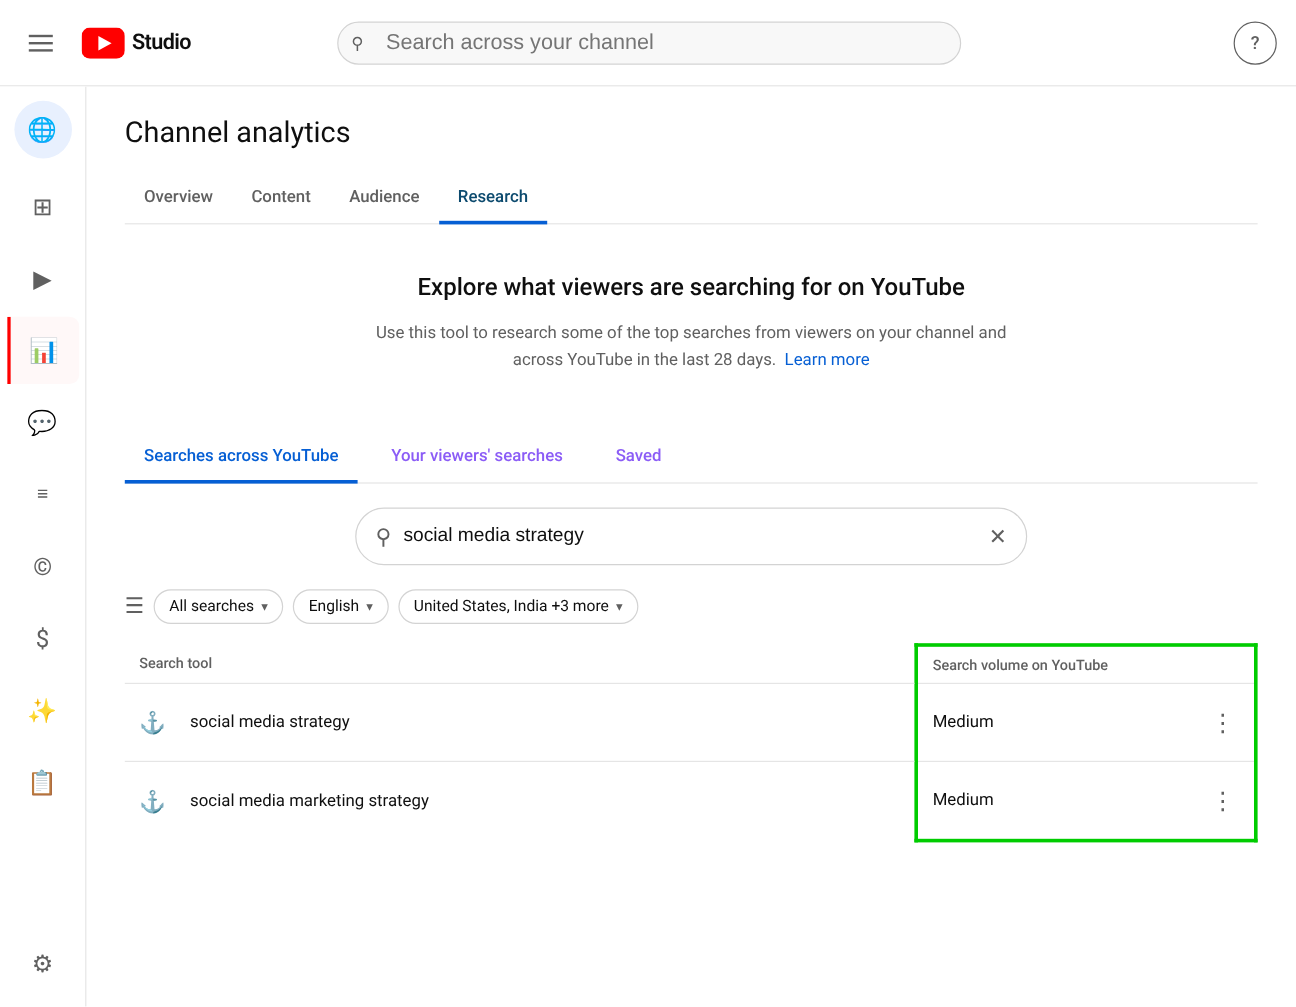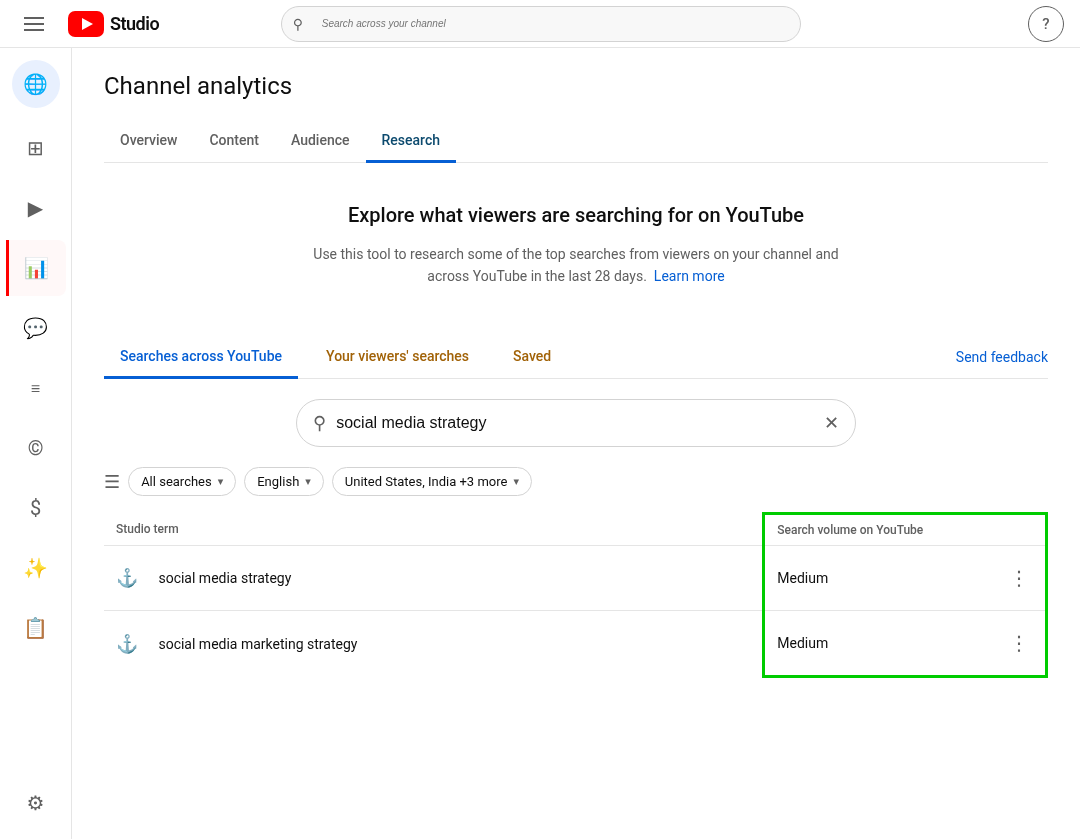--- a/index.html
+++ b/index.html
@@ -1,32 +1,32 @@
 <!DOCTYPE html>
 <html><head>
   <meta charset="utf-8">
   <style>
     * { box-sizing: border-box; margin: 0; padding: 0; }
     body { font-family: 'Roboto', Arial, sans-serif; background: #fff; color: #0f0f0f; font-size: 14px; }
 
     
     .app-wrapper { display: flex; flex-direction: column; height: 839px; overflow: hidden; }
-    .top-bar { display: flex; align-items: center; height: 48px; padding: 0 16px; border-bottom: 1px solid #e5e5e5; background: #fff; gap: 16px; }
+    .top-bar { display: flex; align-items: center; height: 72px; padding: 0 16px; border-bottom: 1px solid #e5e5e5; background: #fff; gap: 16px; }
     .main-area { display: flex; flex: 1; overflow: hidden; }
     .sidebar { width: 72px; border-right: 1px solid #e5e5e5; display: flex; flex-direction: column; align-items: center; padding-top: 12px; gap: 4px; background: #fff; }
     .content { flex: 1; overflow-y: auto; padding: 24px 32px; }
 
     
     .hamburger { cursor: pointer; display: flex; flex-direction: column; gap: 4px; padding: 8px; }
     .hamburger span { display: block; width: 20px; height: 2px; background: #606060; }
     .logo { display: flex; align-items: center; gap: 6px; text-decoration: none; }
     .yt-icon { width: 36px; height: 26px; }
     .logo-text { font-size: 18px; font-weight: 600; color: #0f0f0f; letter-spacing: -0.5px; }
     .search-bar { flex: 1; max-width: 520px; margin: 0 auto; }
-    .search-bar input { width: 100%; height: 36px; border: 1px solid #d3d3d3; border-radius: 18px; padding: 0 16px 0 40px; font-size: 10px; color: #0f0f0f; outline: none; background: #f8f8f8; font-style: italic; }
+    .search-bar input { width: 100%; height: 36px; border: 1px solid #d3d3d3; border-radius: 18px; padding: 0 16px 0 40px; font-size: 18px; color: #0f0f0f; outline: none; background: #f8f8f8; }
     .search-bar { position: relative; }
     .search-bar-icon { position: absolute; left: 12px; top: 50%; transform: translateY(-50%); color: #606060; }
     .help-btn { width: 36px; height: 36px; border-radius: 50%; border: 1.5px solid #606060; display: flex; align-items: center; justify-content: center; cursor: pointer; color: #606060; font-size: 15px; font-weight: 500; margin-left: auto; }
 
     
     .sidebar-item { display: flex; flex-direction: column; align-items: center; justify-content: center; width: 60px; height: 56px; border-radius: 12px; cursor: pointer; color: #606060; font-size: 10px; gap: 4px; }
     .sidebar-icon { font-size: 20px; }
     .sidebar-bottom { margin-top: auto; margin-bottom: 8px; }
 
     
@@ -38,21 +38,21 @@
     .tab.active { color: #0c4a6e; border-bottom: 3px solid #065fd4; }
 
     
     .hero { text-align: center; padding: 40px 20px 24px; }
     .hero-title { font-size: 20px; font-weight: 500; color: #0f0f0f; margin-bottom: 12px; }
     .hero-desc { font-size: 14px; color: #606060; line-height: 1.6; max-width: 540px; margin: 16px auto; }
     .hero-desc a { color: #065fd4; text-decoration: none; }
 
     
     .search-tabs { display: flex; gap: 12px; border-bottom: 1px solid #e5e5e5; margin-top: 8px; align-items: center; }
-    .search-tab { padding: 12px 16px; font-size: 14px; cursor: pointer; color: #a16207; border-bottom: 3px solid transparent; margin-bottom: -1px; font-weight: 500; }
+    .search-tab { padding: 12px 16px; font-size: 14px; cursor: pointer; color: #8b5cf6; border-bottom: 3px solid transparent; margin-bottom: -1px; font-weight: 500; }
     .search-tab.active { color: #065fd4; border-bottom: 3px solid #065fd4; }
     .send-feedback { margin-left: auto; color: #065fd4; font-size: 14px; cursor: pointer; padding: 12px 0; }
 
     
     .search-input-wrap { margin: 20px auto; max-width: 560px; border: 1px solid #d3d3d3; border-radius: 24px; display: flex; align-items: center; padding: 0 16px; height: 48px; gap: 10px; }
     .search-input-wrap input { flex: 1; border: none; outline: none; font-size: 16px; color: #0f0f0f; background: transparent; }
     .search-input-icon { color: #606060; font-size: 18px; }
     .clear-btn { color: #606060; cursor: pointer; font-size: 18px; }
 
     
@@ -153,21 +153,20 @@
         <div class="hero-desc">
           <span>Use this tool to research some of the top searches from viewers on your channel and across YouTube in the last 28 days.</span>
           &nbsp;<a href="#">Learn more</a>
         </div>
       </div>
 
       <div class="search-tabs">
         <div class="search-tab active">Searches across YouTube</div>
         <div class="search-tab">Your viewers' searches</div>
         <div class="search-tab">Saved</div>
-        <div class="send-feedback">Send feedback</div>
       </div>
 
       <div class="search-input-wrap">
         <span class="search-input-icon">⚲</span>
         <input type="text" value="social media strategy" placeholder="Search" style="">
         <span class="clear-btn">✕</span>
       </div>
 
       <div class="filters">
         <span class="filter-icon">☰</span>
@@ -181,21 +180,21 @@
         </div>
         <div class="filter-chip">
           <span>United States, India +3 more</span>
           <span class="chevron">▾</span>
         </div>
       </div>
 
       <table class="results-table">
         <thead>
           <tr>
-            <th style="width:70%;">Studio term</th>
+            <th style="width:70%;">Search tool</th>
             <th class="highlighted-header" style="width:30%;">
               <span>Search volume on YouTube</span>
             </th>
           </tr>
         </thead>
         <tbody>
           <tr>
             <td>
               <div class="search-term-cell">
                 <span class="bookmark-btn">⚓</span>

